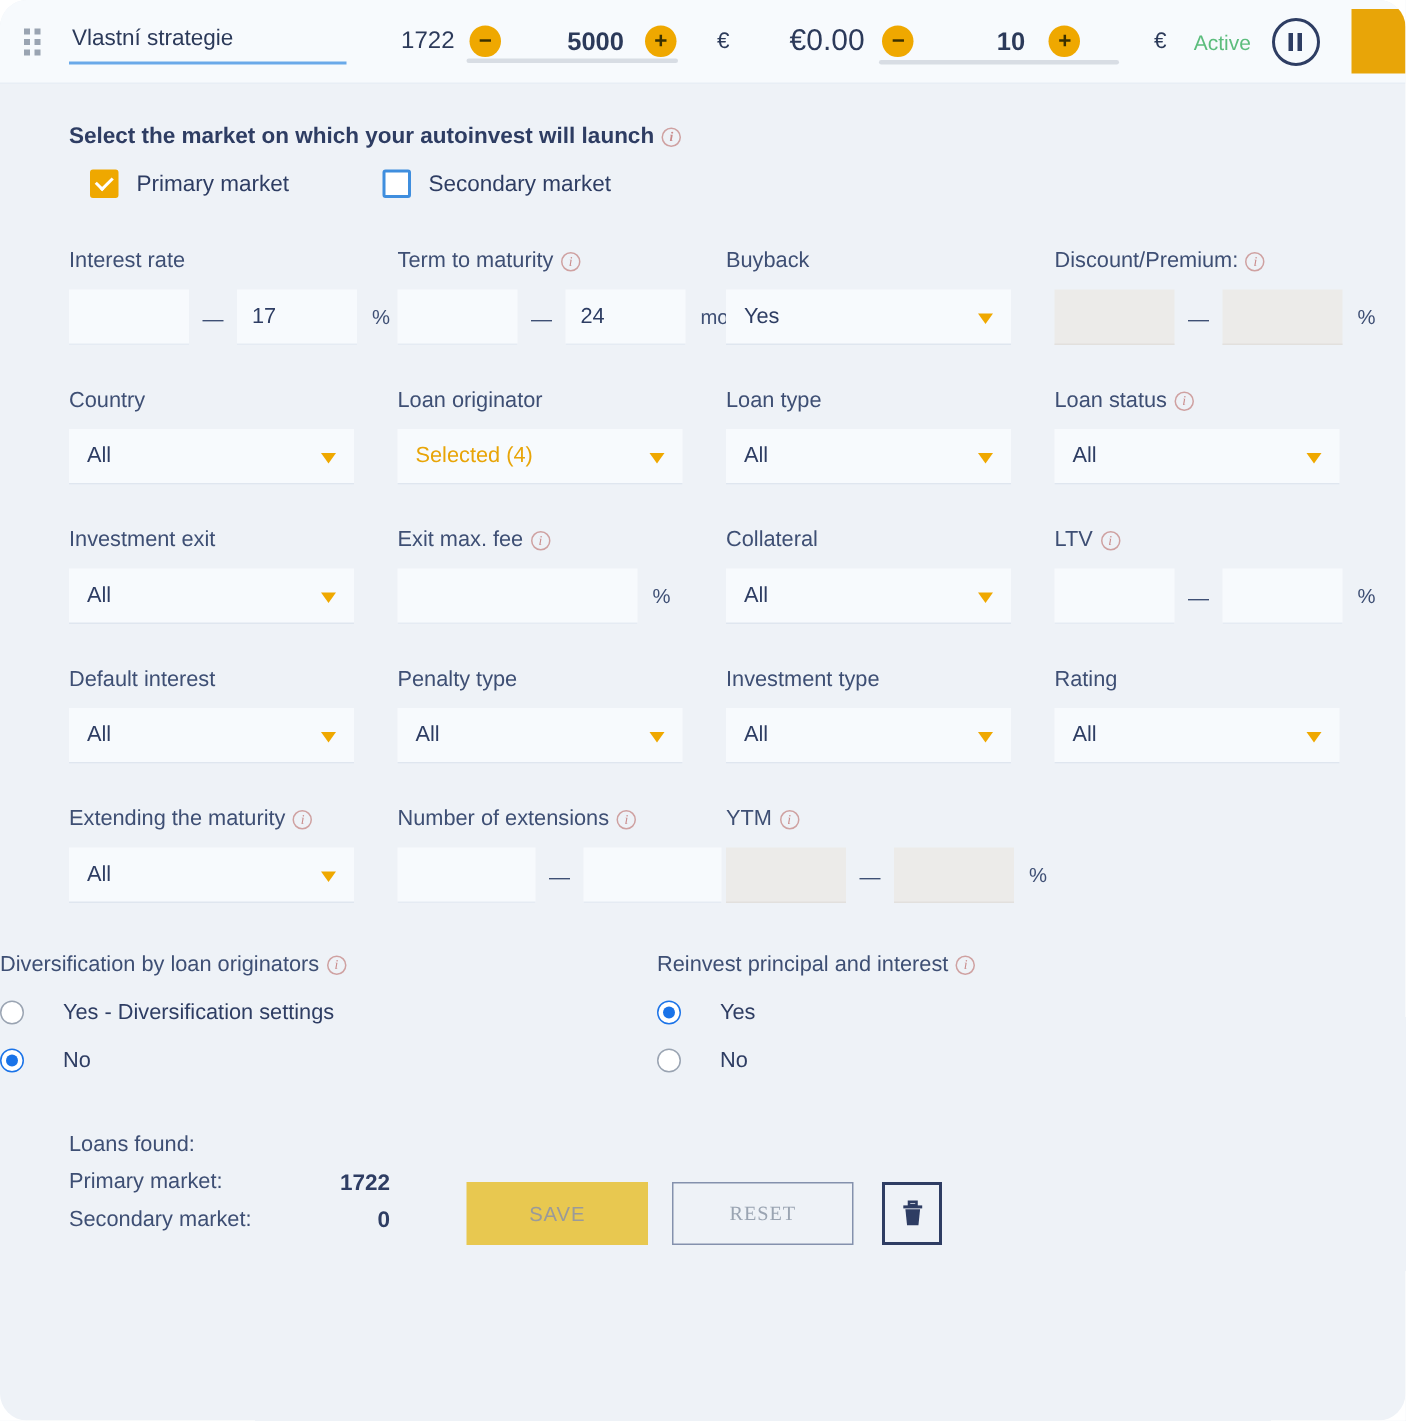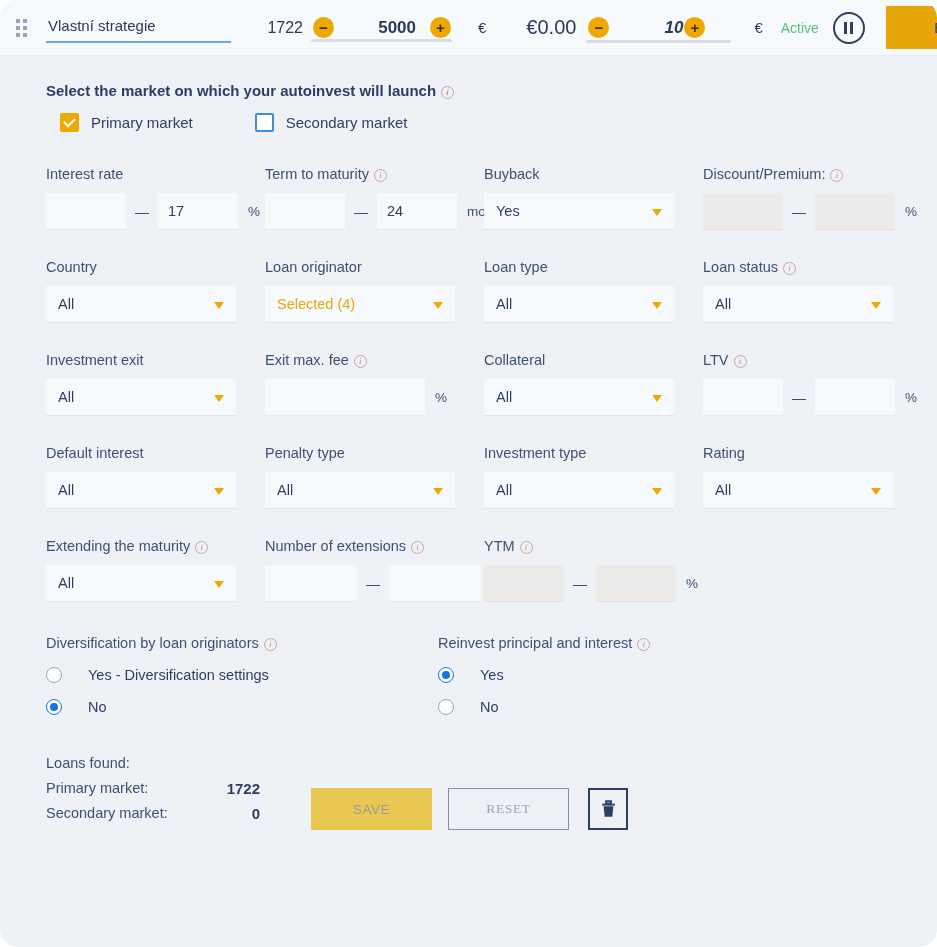--- a/index.html
+++ b/index.html
@@ -105,21 +105,21 @@
   .cur { font-size: 15px; color: #2c3a5a; margin-left: 1px; }
 
   .stepper-1 { margin-left: 28px; }
   .stepper-1 .val-left { margin-right: 10px; }
   .stepper-1 .circ-btn { margin-right: 26px; }
   .stepper-1 .val-right { min-width: 56px; margin-right: 14px; }
 
   .stepper-2 { margin-left: 40px; }
   .stepper-2 .val-left { min-width: 50px; margin-right: 12px; font-size: 20px;}
   .stepper-2 .circ-btn { margin-right: 48px; }
-  .stepper-2 .val-right { min-width: 26px; margin-right: 1px; font-style: italic; }
+  .stepper-2 .val-right { min-width: 26px; margin-right: 16px; }
   .stepper-2 .track { left: 60px; right: 32px; }
 
   .status-text {
     margin-left: 18px;
     font-size: 14px;
     color: #5cbd7d;
     flex: 0 0 auto;
   }
 
   .pause-btn {
@@ -261,21 +261,21 @@
     text-align: left;
   }
   .inp.disabled { background: #ecebe9; border-bottom-color: #e2e0dd; }
   .inp.w80 { width: 80px; }
   .inp.w92 { width: 92px; }
   .inp.w160 { width: 160px; }
   .dash { color: #3e4f74; font-size: 14px; padding: 0 9px; }
   .unit { font-size: 13.5px; color: #3e4f74; padding-left: 10px; }
 
   
-  .radio-block { padding-left: 46px; }
+  .radio-block { }
   .radio-row { display: flex; align-items: center; margin-bottom: 16px; cursor: pointer; }
   .radio {
     width: 16px; height: 16px;
     border-radius: 50%;
     border: 1.6px solid #9aa4b2;
     background: #fff;
     margin-right: 26px;
     flex: 0 0 auto;
     display: flex; align-items: center; justify-content: center;
   }

